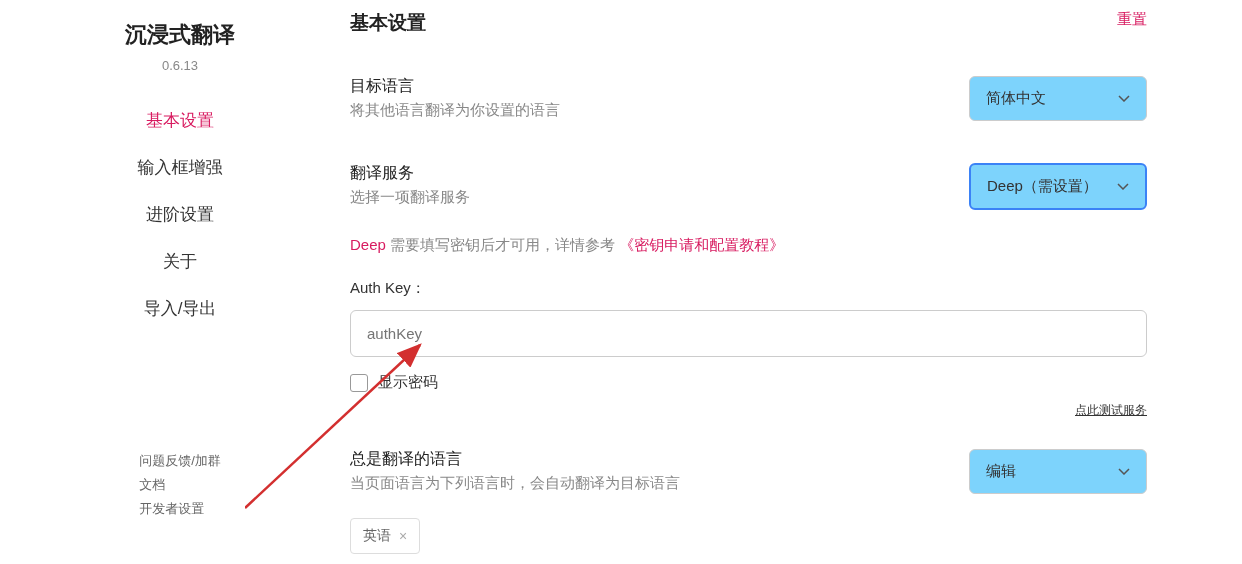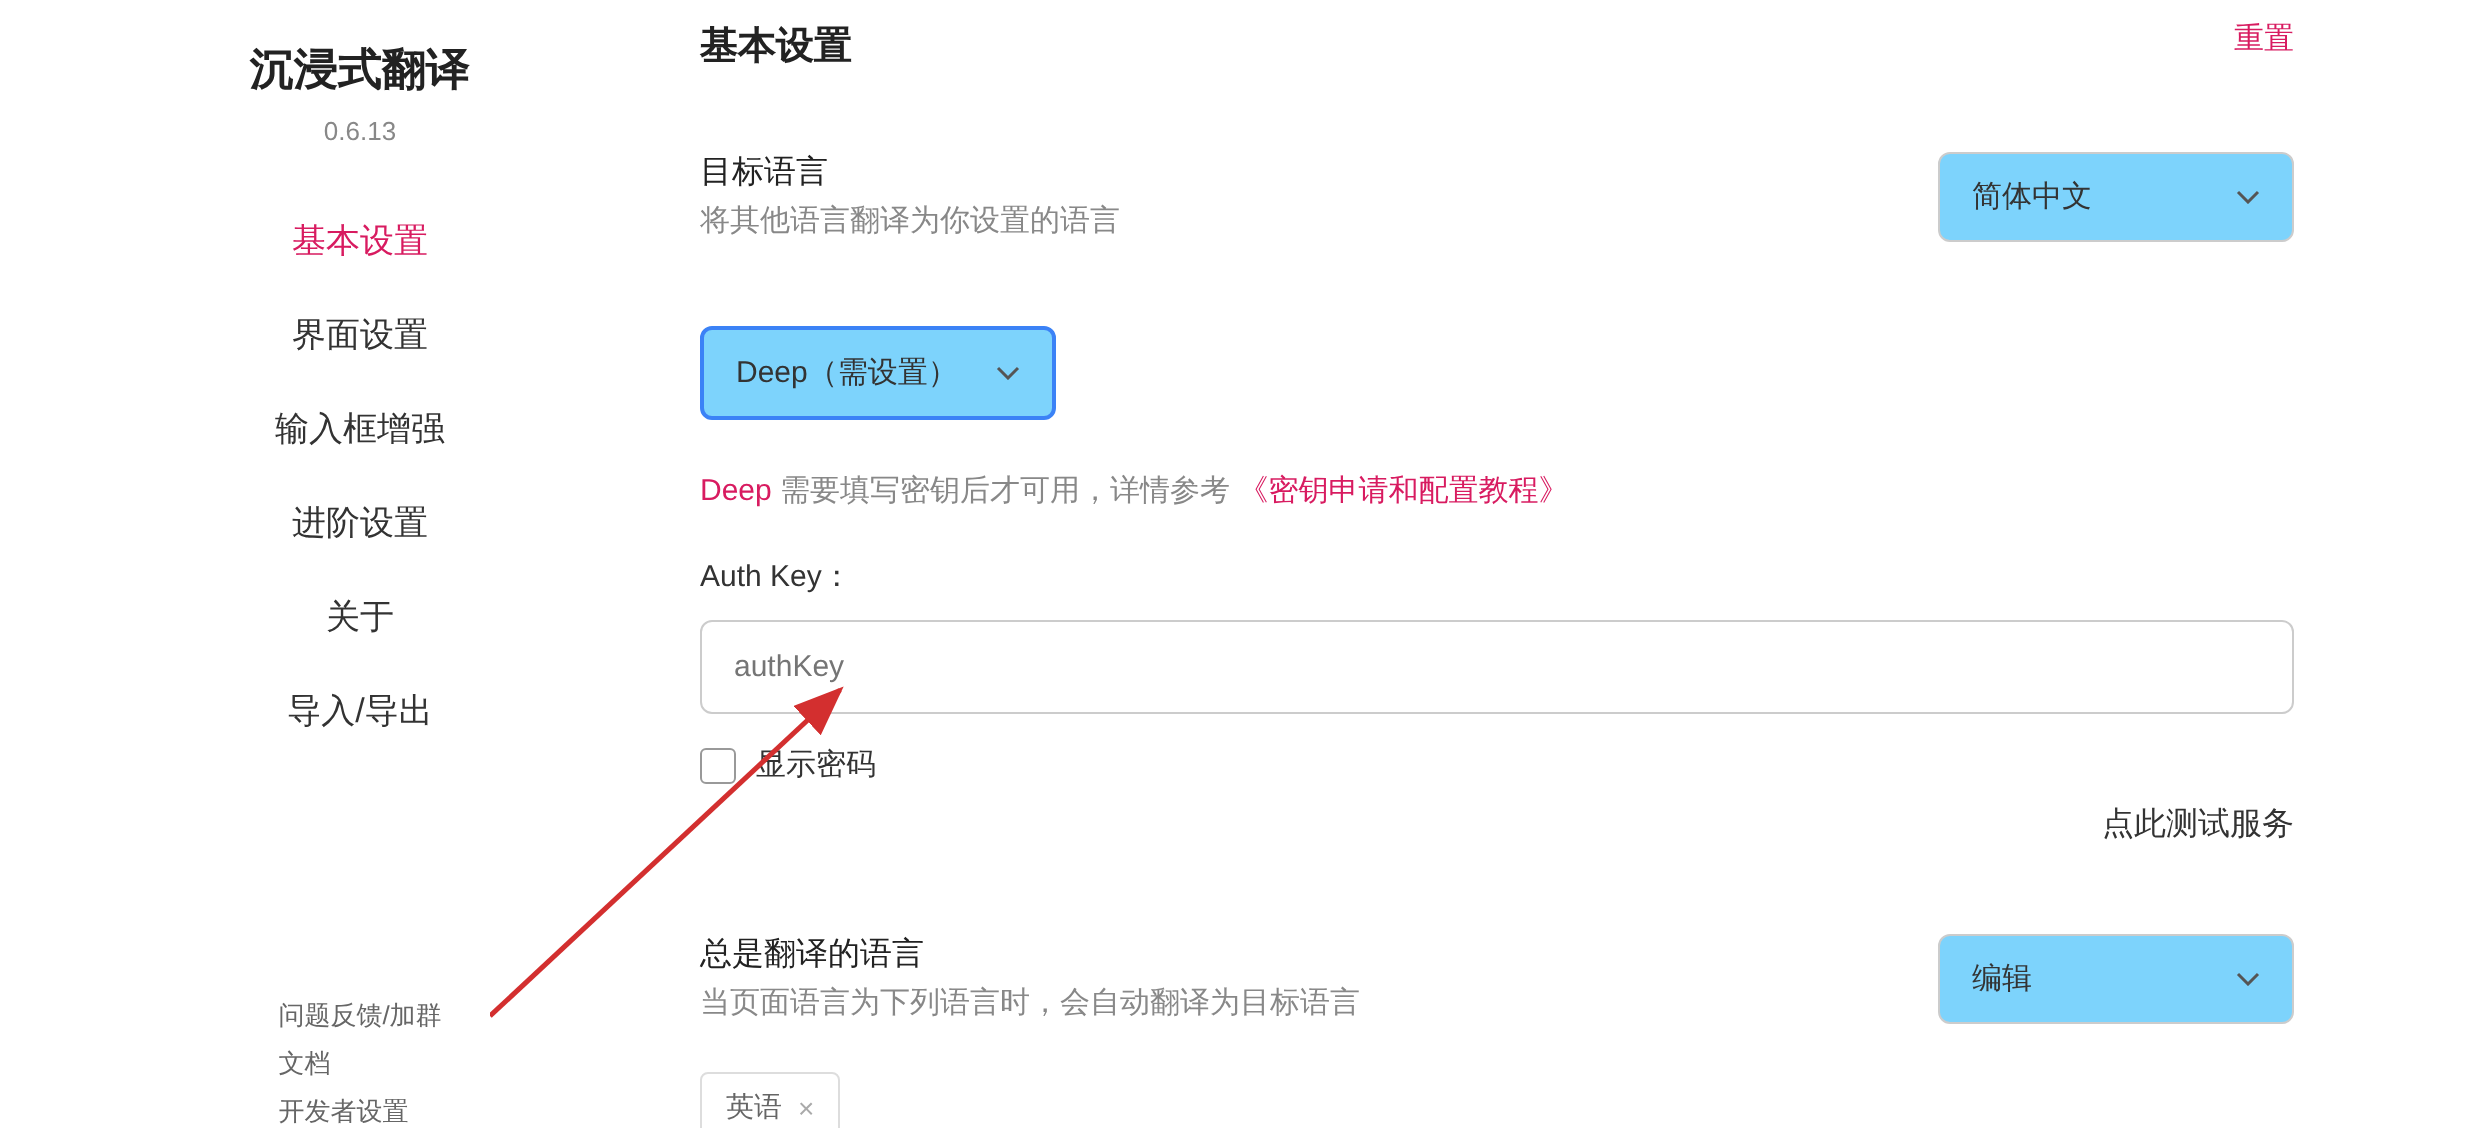--- a/index.html
+++ b/index.html
@@ -141,24 +141,25 @@
     }
     .checkbox {
       width: 18px;
       height: 18px;
       border: 1.5px solid #999;
       border-radius: 3px;
       cursor: pointer;
     }
     .test-link {
       text-align: right;
-      font-size: 16px;
-      color: #333;
-      cursor: pointer;
-      margin-bottom: 44px;
+      font-size: 12px;
+      color: #333;
+      text-decoration: underline;
+      cursor: pointer;
+      margin-bottom: 30px;
     }
     .tag-item {
       display: inline-flex;
       align-items: center;
       gap: 8px;
       border: 1px solid #ddd;
       border-radius: 4px;
       padding: 8px 12px;
       font-size: 14px;
       color: #666;
@@ -177,21 +178,20 @@
     }
   </style>
 </head>
 <body>
 
 <div class="container">
   <div class="sidebar">
     <div class="app-title">沉浸式翻译</div>
     <div class="app-version">0.6.13</div>
     <div class="nav-item active">基本设置</div>
-    <div class="nav-item">界面设置</div>
     <div class="nav-item">输入框增强</div>
     <div class="nav-item">进阶设置</div>
     <div class="nav-item">关于</div>
     <div class="nav-item">导入/导出</div>
     <div class="footer-links">
       <span class="footer-link">问题反馈/加群</span>
       <span class="footer-link">文档</span>
       <span class="footer-link">开发者设置</span>
     </div>
   </div>
@@ -209,20 +209,24 @@
       </div>
       <div class="select-box">
         <span>简体中文</span>
         <svg class="chevron" viewBox="0 0 12 7">
             <path d="M1 1l5 5 5-5" stroke="#555" stroke-width="1.5" fill="none"></path>
           </svg>
       </div>
     </div>
 
     <div class="setting-row">
+      <div class="setting-label">
+        <div class="setting-title">翻译服务</div>
+        <div class="setting-desc">选择一项翻译服务</div>
+      </div>
       <div class="select-box highlighted">
         <span>Deep（需设置）</span>
         <svg class="chevron" viewBox="0 0 12 7">
             <path d="M1 1l5 5 5-5" stroke="#555" stroke-width="1.5" fill="none"></path>
           </svg>
       </div>
     </div>
 
     <div class="info-line">
       <span class="info-brand">Deep</span><span class="info-text"> 需要填写密钥后才可用，详情参考 </span><span class="info-link">《密钥申请和配置教程》</span>

